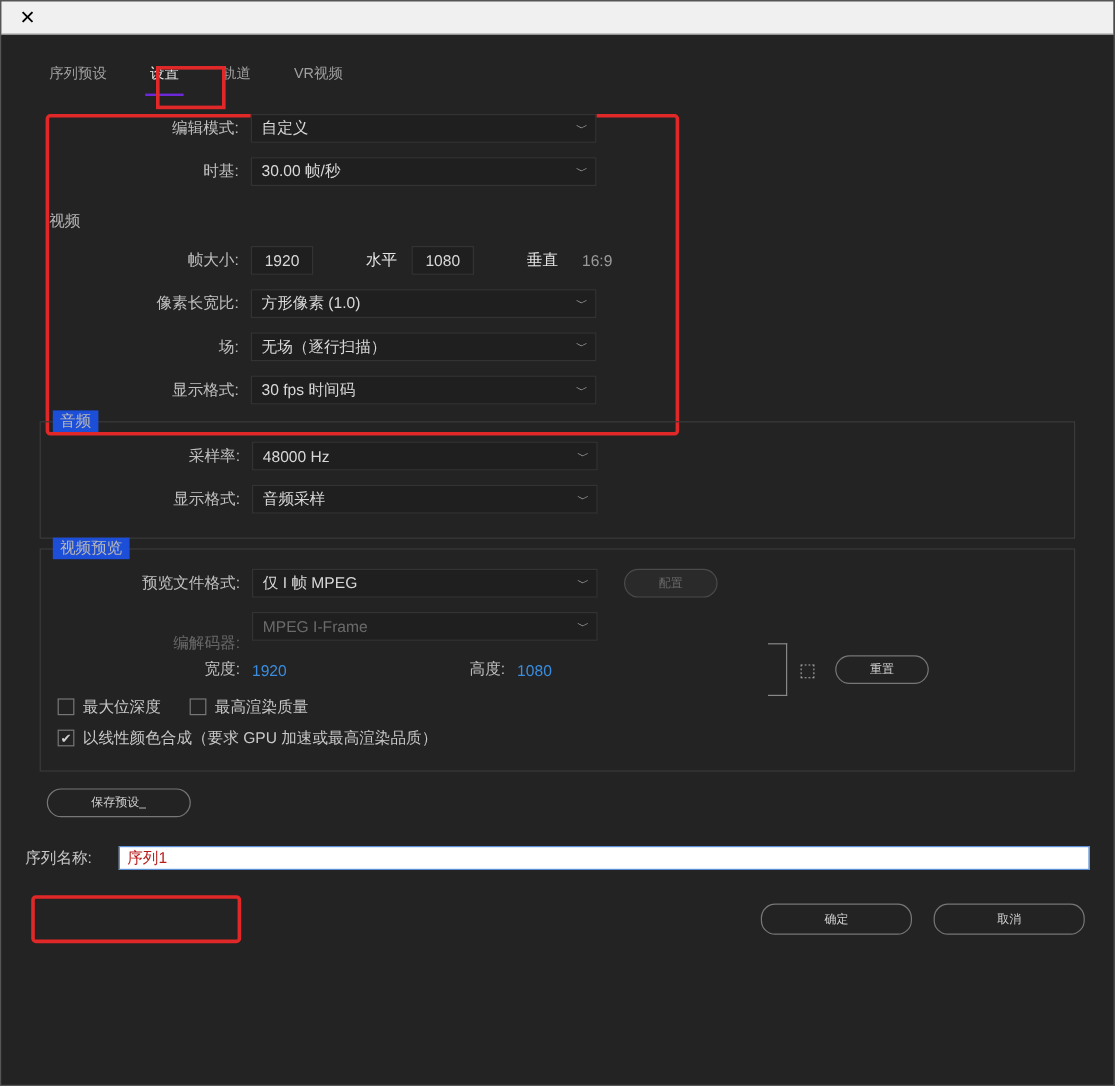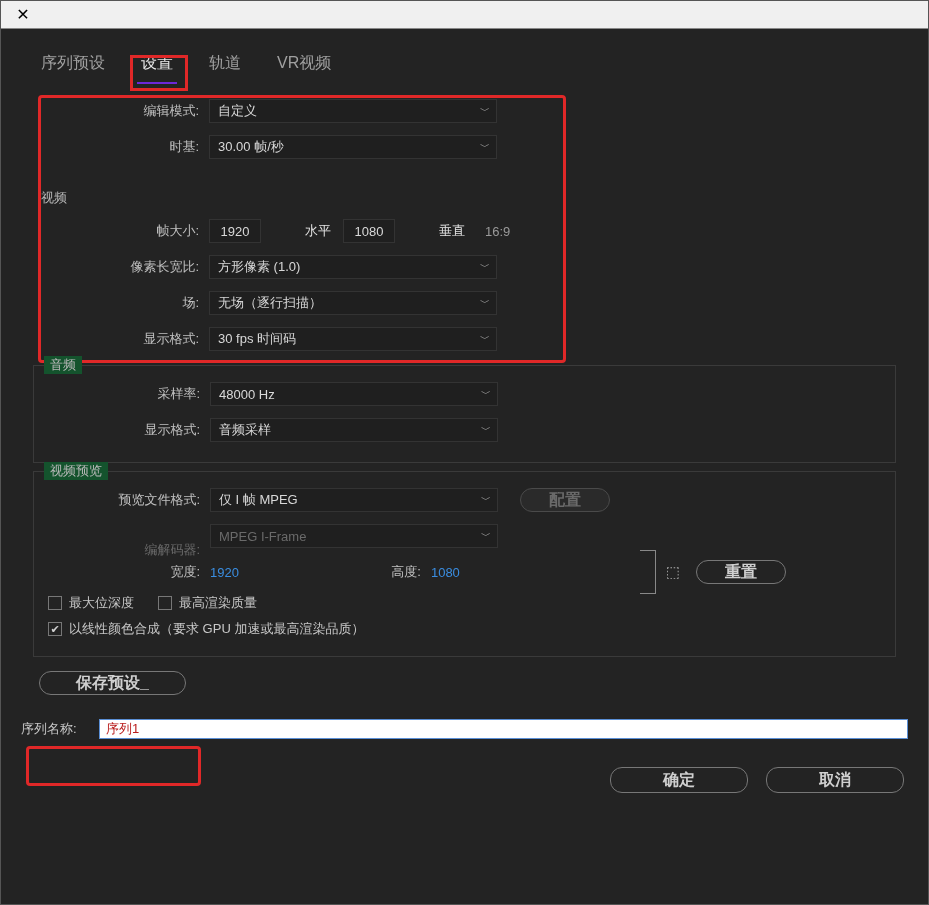--- a/index.html
+++ b/index.html
@@ -31,21 +31,21 @@
   .tabs {
     display: flex;
     gap: 28px;
     padding: 18px 0 0 36px;
     border-bottom: 1px solid transparent;
   }
   .tab {
     color: #a0a0a0;
     padding: 6px 4px 8px 4px;
     cursor: pointer;
-    font-size: 16px;
+    font-size: 12px;
   }
   .tab.active {
     color: #e8e8e8;
     border-bottom: 2px solid #6d28d9;
   }
   .hilite-tab {
     position: absolute;
     top: 55px; left: 130px;
     width: 58px; height: 36px;
     border: 3px solid #e02828;
@@ -114,50 +114,49 @@
     display: flex;
     align-items: center;
     justify-content: center;
     color: #d8d8d8;
     margin-right: 8px;
   }
   .inline-lbl { color: #e5e5e5; margin-right: 12px; margin-left: 36px; }
   .aspect { color: #9a9a9a; margin-left: 8px; }
   .section-title {
     color: #b8b8b8;
-    margin: 24px 0 6px 8px;
+    margin: 14px 0 6px 8px;
     font-size: 13px;
   }
   .fieldset {
     border: 1px solid #3a3a3a;
     margin: 8px 0;
     padding: 10px 0 14px 0;
     position: relative;
   }
   .fieldset .legend {
     position: absolute;
     top: -10px;
     left: 10px;
-    background: #14532d;
+    background: #1d4ed8;
     padding: 0 6px;
     color: #b8b8b8;
   }
   .pillbtn {
     border: 1px solid #777;
     border-radius: 12px;
     height: 24px;
     padding: 0 28px;
     background: transparent;
     color: #d0d0d0;
     cursor: pointer;
     display: inline-flex;
     align-items: center;
     justify-content: center;
-    font-size: 16px;
-    font-weight: bold;
+    font-size: 10px;
   }
   .pillbtn.disabled { color: #6a6a6a; border-color: #4a4a4a; cursor: default; background:#2a2a2a; }
   .hotlink { color: #3a8de0; cursor: pointer; }
   .chkrow {
     display: flex;
     align-items: center;
     gap: 24px;
     padding: 4px 0 4px 14px;
   }
   .chk {

